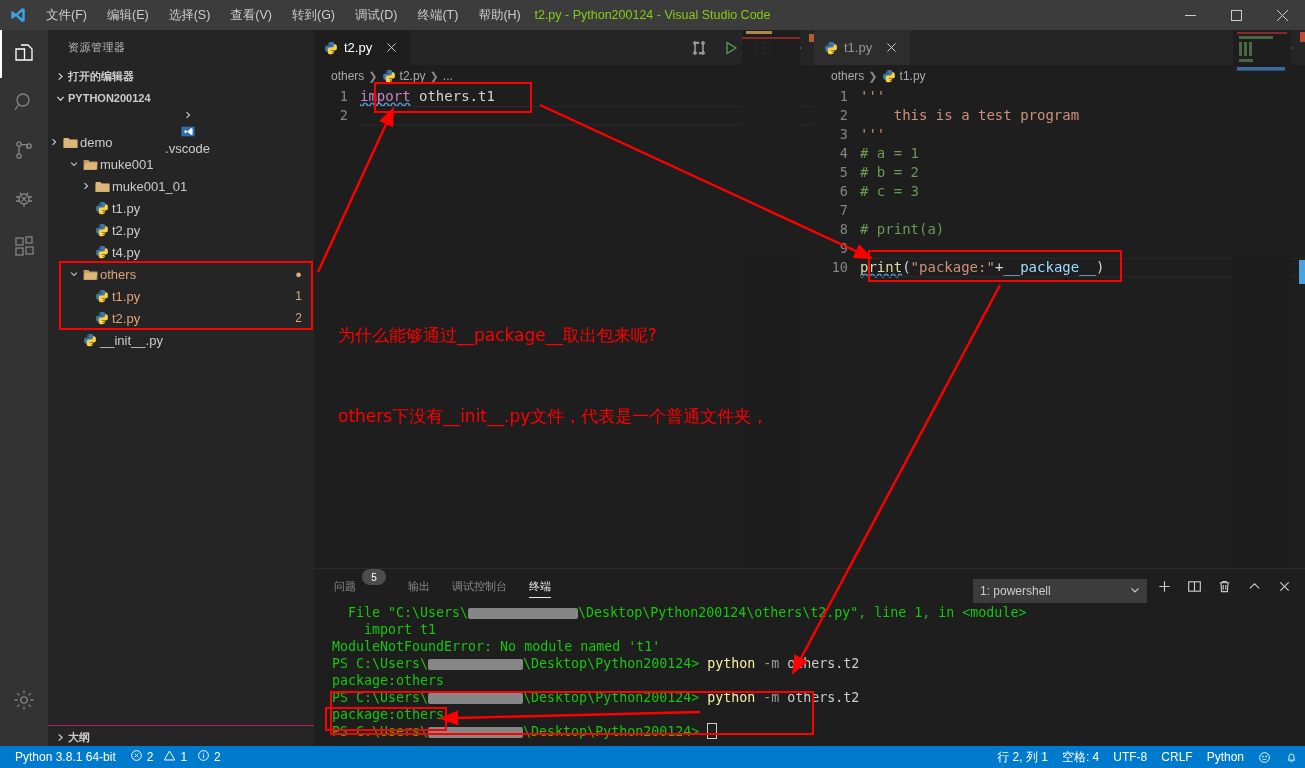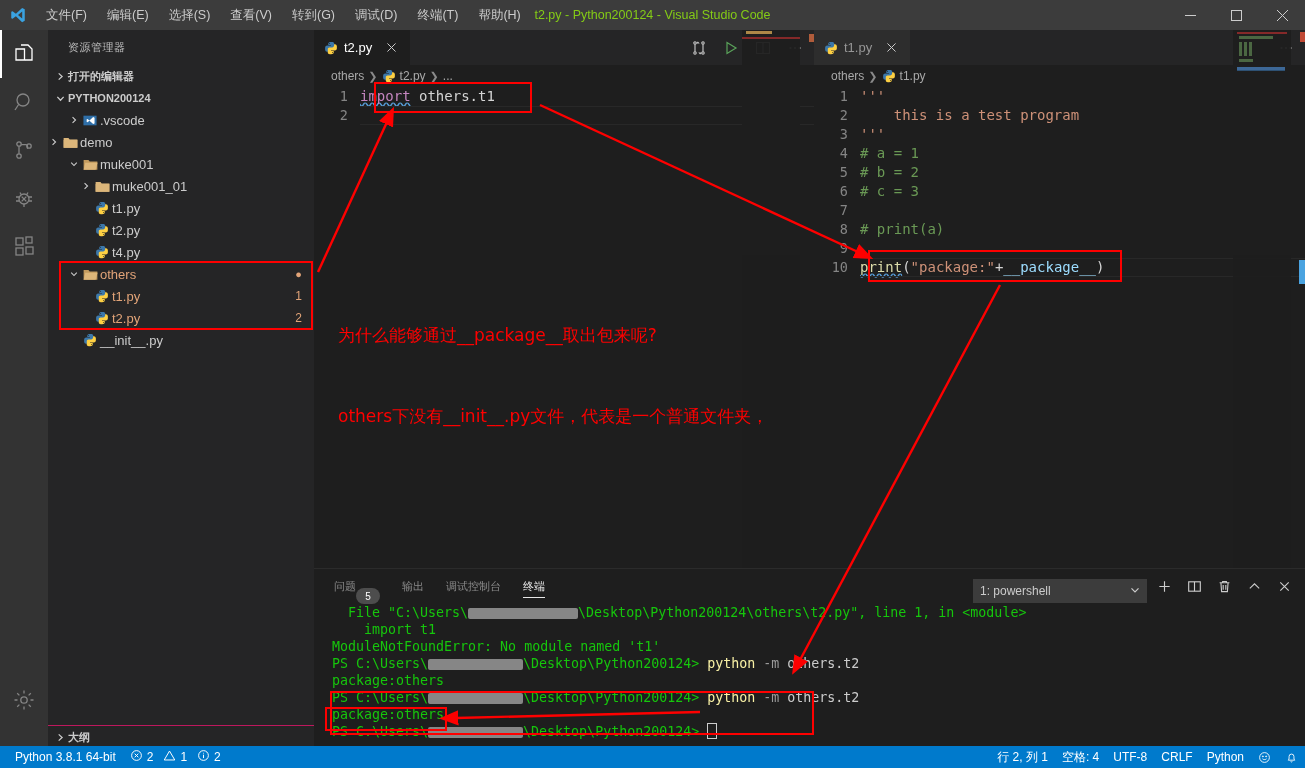--- a/index.html
+++ b/index.html
@@ -86,21 +86,21 @@
 
   .minimap{position:absolute;right:14px;top:0;width:58px;height:100%;background:#1e1e1e;opacity:.95;}
   .mmline{height:3px;margin:1px 0 1px 4px;}
   .vscroll{position:absolute;right:0;top:0;width:14px;height:100%;background:transparent;}
   .vthumb{position:absolute;right:0;width:14px;background:#4e4e4e;opacity:.6;}
 
   
   .panel{position:absolute;left:314px;top:568px;width:991px;height:180px;background:#1e1e1e;
          border-top:1px solid #2b2b2b;}
   .panel-head{height:35px;display:flex;align-items:center;padding-left:20px;gap:22px;position:relative;}
-  .p-tab{font-size:11px;color:#8b8b8b;display:flex;align-items:flex-end;cursor:pointer;
+  .p-tab{font-size:11px;color:#8b8b8b;display:flex;align-items:flex-start;gap:6px;cursor:pointer;
          height:35px;line-height:35px;position:relative;}
   .p-tab.active{color:#e7e7e7;}
   .p-tab.active:after{content:"";position:absolute;left:0;right:0;bottom:6px;height:1px;background:#e7e7e7;}
   .badge{background:#4d4d4d;color:#fff;border-radius:9px;min-width:16px;height:16px;
          font-size:10px;display:inline-flex;align-items:center;justify-content:center;padding:0 4px;}
   .panel-actions{position:absolute;right:8px;top:0;height:35px;display:flex;align-items:center;gap:4px;}
   .term-select{height:22px;background:#3c3c3c;border:1px solid #3c3c3c;color:#cccccc;font-size:12px;
                display:flex;align-items:center;padding:0 6px;width:160px;justify-content:space-between;margin-top:8px;}
   .pa-btn{width:26px;height:26px;display:flex;align-items:center;justify-content:center;color:#cccccc;}
   .pa-btn svg{width:15px;height:15px;}
@@ -227,21 +227,21 @@
     <div class="sect-head">
       <span class="twisty">
         <svg viewBox="0 0 10 10" fill="none" stroke="currentColor" stroke-width="1.4">
             <path d="M1.5 3.2 5 7 8.5 3.2"></path>
           </svg>
       </span>
       <span>PYTHON200124</span>
     </div>
 
     <div class="tree" id="file-tree">
-        <div class="row" style="padding-left: 20px;">
+        <div class="row" style="padding-left: 13px; flex-direction: column;">
           <span class="tw">
             <svg viewBox="0 0 10 10" fill="none" stroke="currentColor" stroke-width="1.4">
               <path d="M3.2 1.5 6.9 5 3.2 8.5"></path>
             </svg>
           </span>
           <span class="ficon">
             <svg width="14" height="13" viewBox="0 0 16 14">
               <rect x="0.5" y="1.5" width="15" height="11" fill="#2f6fa8"></rect>
               <path d="M11.6 3 7.4 6.9 5.2 5.2 4.2 5.6v3.1l1 .4 2.2-1.7 4.2 3.7 1.6-.8V3.8z" fill="#ffffff"></path>
             </svg>

